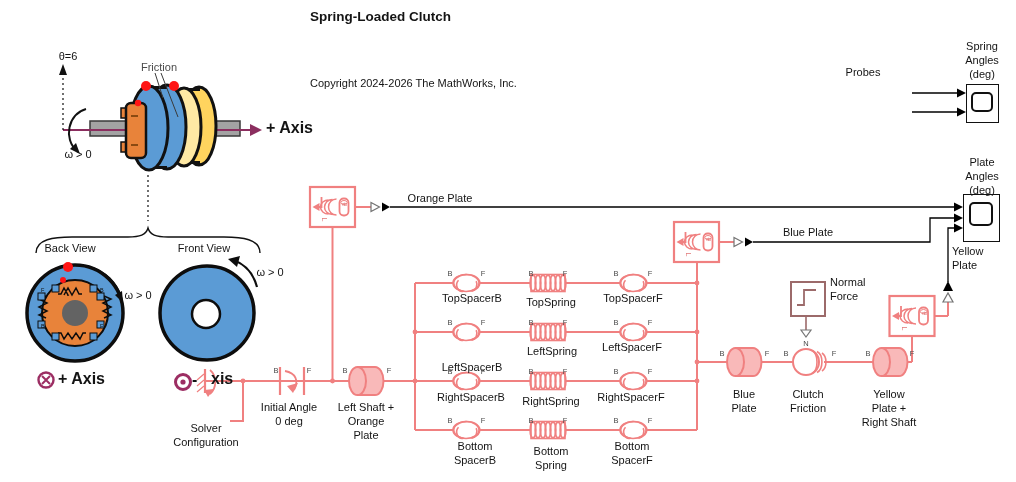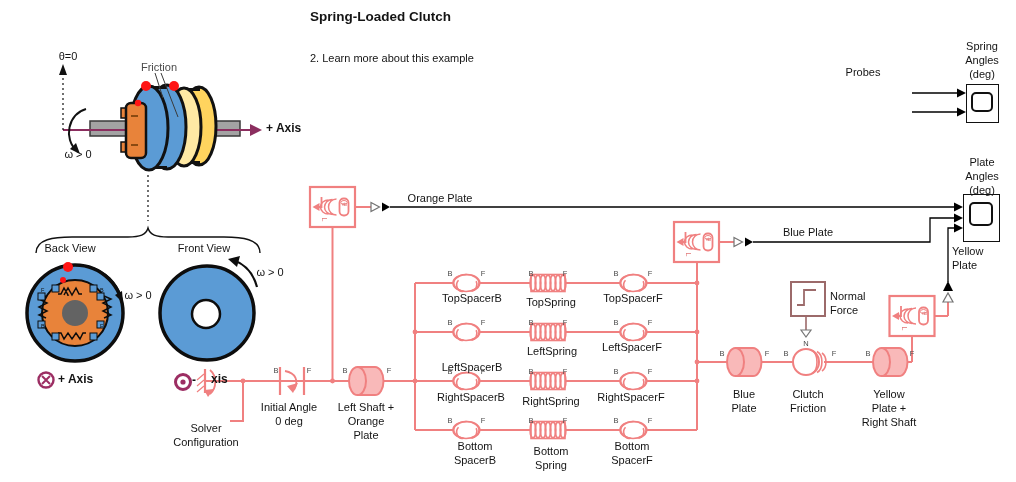--- a/index.html
+++ b/index.html
@@ -2,21 +2,21 @@
 <html><head>
 <meta charset="utf-8">
 <style>
   html,body{margin:0;padding:0;background:#fff}
   #canvas{position:relative;width:1016px;height:482px;background:#fff;overflow:hidden;
           font-family:"Liberation Sans",sans-serif}
   #wires{position:absolute;left:0;top:0}
   .txt{position:absolute;font:11px "Liberation Sans",sans-serif;color:#141414;
        white-space:pre-line;line-height:14px}
   .c{transform:translateX(-50%);text-align:center}
-  .big{font-size:12px;font-weight:bold;line-height:14px}
+  .big{font-size:16px;font-weight:bold;line-height:14px}
   .title{font-size:13.5px;font-weight:bold}
   .gray{color:#4a4a4a}
   .port{font-size:7.5px;line-height:8px;color:#4a4a4a}
   .pad{font-size:5.5px;line-height:6px;color:#101010}
   .sg{position:absolute;font-size:7px;line-height:7px;color:#E07878;transform:rotate(90deg)}
   .hit{position:absolute;background:transparent}
   .probes{position:absolute;left:815px;top:83px;width:97px;height:43px;
           border:1px solid #3c3c3c;background:linear-gradient(#fdfdfd,#e4e4e4)}
   .probes .pl{position:absolute;right:4px;font-size:10.5px;color:#141414}
   .scope{position:absolute;border:1.6px solid #111;background:#fff}
@@ -220,23 +220,23 @@
     <circle cx="415" cy="332" r="2.4"></circle>
         <circle cx="415" cy="381" r="2.4"></circle>
     <circle cx="697" cy="283" r="2.4"></circle>
         <circle cx="697" cy="332" r="2.4"></circle>
     <circle cx="697" cy="362" r="2.4"></circle>
         <circle cx="697" cy="381" r="2.4"></circle>
   </g>
 </svg>
 
 <div class="txt title" style="left:310px;top:10px">Spring-Loaded Clutch</div>
-<div class="txt" style="left:310px;top:51px">2. Learn more about this example</div>
-
-<div class="txt c" style="left:68px;top:49px">θ=0</div>
+<div class="txt" style="left:310px;top:76px">Copyright 2024-2026 The MathWorks, Inc.</div>
+
+<div class="txt c" style="left:68px;top:49px">θ=6</div>
 <div class="txt c" style="left:78px;top:147px">ω &gt; 0</div>
 <div class="txt c gray" style="left:159px;top:60px">Friction</div>
 <div class="txt big" style="left:266px;top:121px">+ Axis</div>
 
 <div class="txt c" style="left:70px;top:241px">Back View</div>
 <div class="txt c" style="left:204px;top:241px">Front View</div>
 <div class="txt c" style="left:138px;top:288px">ω &gt; 0</div>
 <div class="txt c" style="left:270px;top:265px">ω &gt; 0</div>
 <div class="txt big" style="left:58px;top:372px">+ Axis</div>
 <div class="txt big" style="left:192px;top:373px">-</div>
@@ -281,21 +281,21 @@
 Friction</div>
 <div class="txt c" style="left:889px;top:387px">Yellow
 Plate +
 Right Shaft</div>
 
 <div class="nforce">
   <svg width="28" height="28">
     <path d="M5,22 H12 V7 H24" fill="none" stroke="#9C6A6A" stroke-width="1.8"></path>
   </svg>
 </div>
-<div class="txt" style="left:830px;top:289px">Normal
+<div class="txt" style="left:830px;top:275px">Normal
 Force</div>
 
 <div class="txt c" style="left:472px;top:291px">TopSpacerB</div>
 <div class="txt c" style="left:551px;top:295px">TopSpring</div>
 <div class="txt c" style="left:633px;top:291px">TopSpacerF</div>
 <div class="txt c" style="left:472px;top:360px">LeftSpacerB</div>
 <div class="txt c" style="left:552px;top:344px">LeftSpring</div>
 <div class="txt c" style="left:632px;top:340px">LeftSpacerF</div>
 <div class="txt c" style="left:471px;top:390px">RightSpacerB</div>
 <div class="txt c" style="left:551px;top:394px">RightSpring</div>

